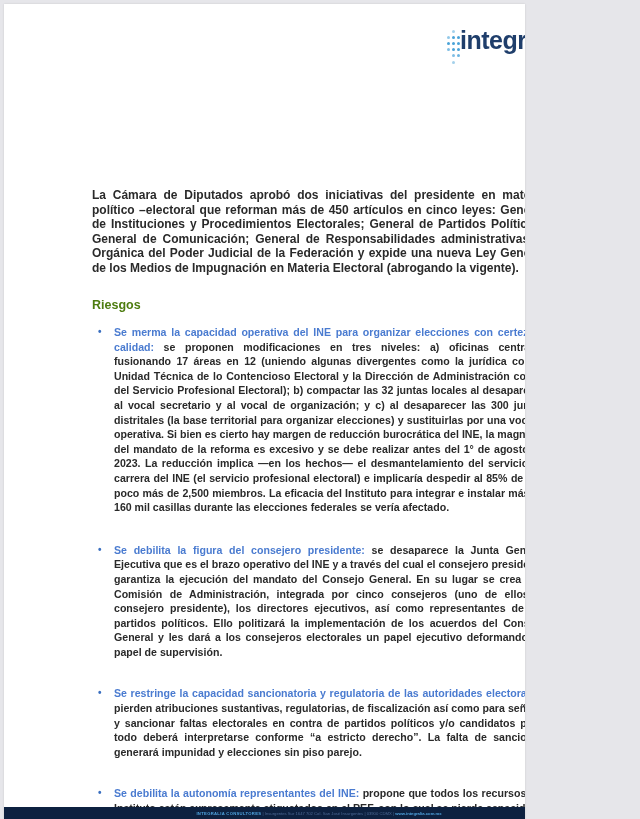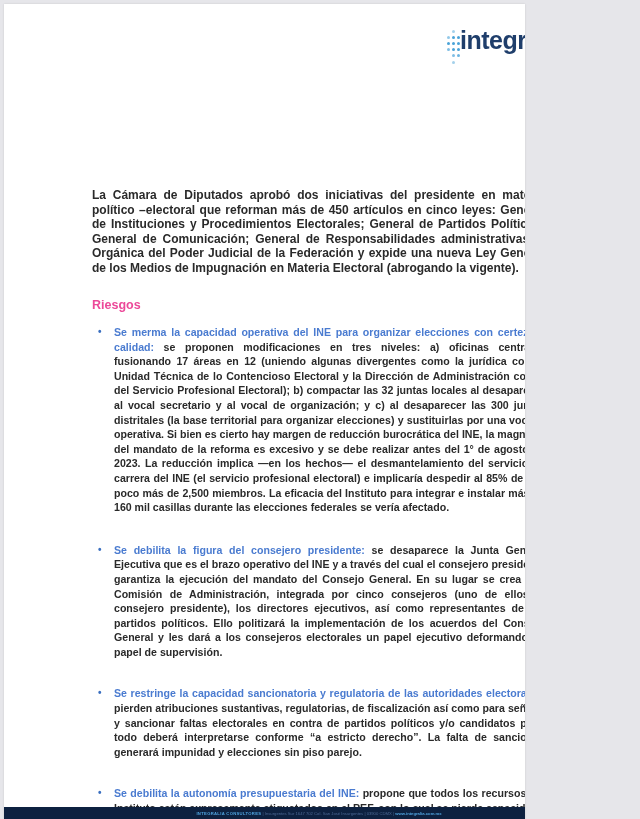--- a/index.html
+++ b/index.html
@@ -97,21 +97,21 @@
       color: #2a2a2a;
       text-align: justify;
     }
     .section-heading {
       position: absolute;
       left: 88px;
       top: 294px;
       font-family: "Liberation Sans", sans-serif;
       font-weight: bold;
       font-size: 12.5px;
-      color: #ec4899;
+      color: #4d7c0f;
     }
     .risk-list {
       position: absolute;
       left: 88px;
       top: 321px;
       width: 453px;
       margin: 0;
       padding: 0;
       list-style: none;
     }
@@ -225,21 +225,21 @@
     <li class="risk-item" style="margin-bottom:27px;">
       <span class="risk-bullet">•</span>
       <span class="risk-title">Se debilita la figura del consejero presidente:</span><span> se desaparece la  Junta General Ejecutiva que es el brazo operativo del INE y a través del cual el consejero presidente garantiza la ejecución del mandato del Consejo General. En su lugar se crea una Comisión de Administración, integrada por cinco consejeros (uno de ellos el consejero presidente), los directores ejecutivos, así como representantes de los partidos políticos. Ello politizará la implementación de los acuerdos del Consejo General y les dará a los consejeros electorales un papel ejecutivo deformando su papel de supervisión.</span>
     </li>
     <li class="risk-item" style="margin-bottom:27px;">
       <span class="risk-bullet">•</span>
       <span class="risk-title">Se restringe la capacidad sancionatoria y regulatoria de las autoridades electorales:</span><span> pierden atribuciones sustantivas, regulatorias, de fiscalización así como para señalar y sancionar faltas electorales en contra de partidos políticos y/o candidatos pues todo deberá interpretarse conforme “a estricto derecho”. La falta de sanciones generará impunidad y elecciones sin piso parejo.</span>
     </li>
     <li class="risk-item">
       <span class="risk-bullet">•</span>
-      <span class="risk-title">Se debilita la autonomía presupuestaria del INE:</span><span> propone que todos los recursos del Instituto estén expresamente etiquetados en el PEF, con lo cual se pierde capacidad</span>
+      <span class="risk-title">Se debilita la autonomía representantes del INE:</span><span> propone que todos los recursos del Instituto estén expresamente etiquetados en el PEF, con lo cual se pierde capacidad</span>
     </li>
   </ul>
 
   <div class="footer-page-num">1</div>
 
   <div class="footer-bar">
     <div class="footer-text">
       <span class="brand">INTEGRALIA CONSULTORES</span><span> | Insurgentes Sur 1647 702 Col. San José Insurgentes | 03900 CDMX | </span><span class="web">www.integralia.com.mx</span>
     </div>
     <svg class="chevrons" viewBox="0 0 40 14">

